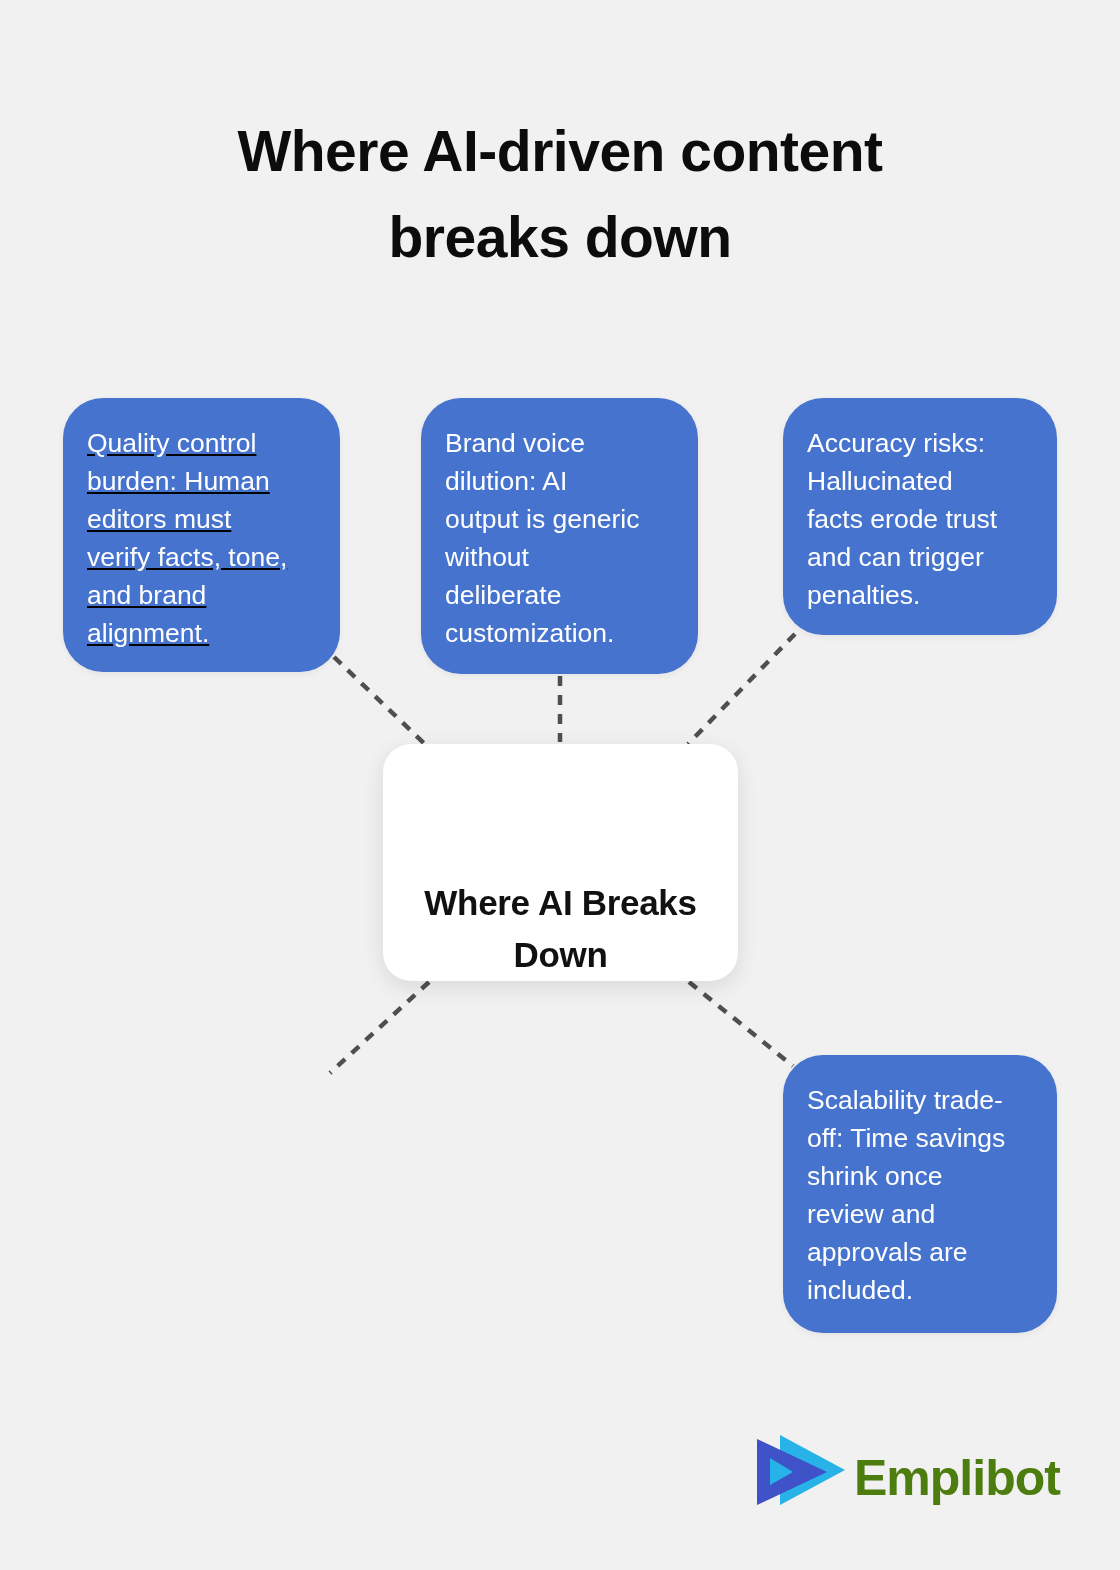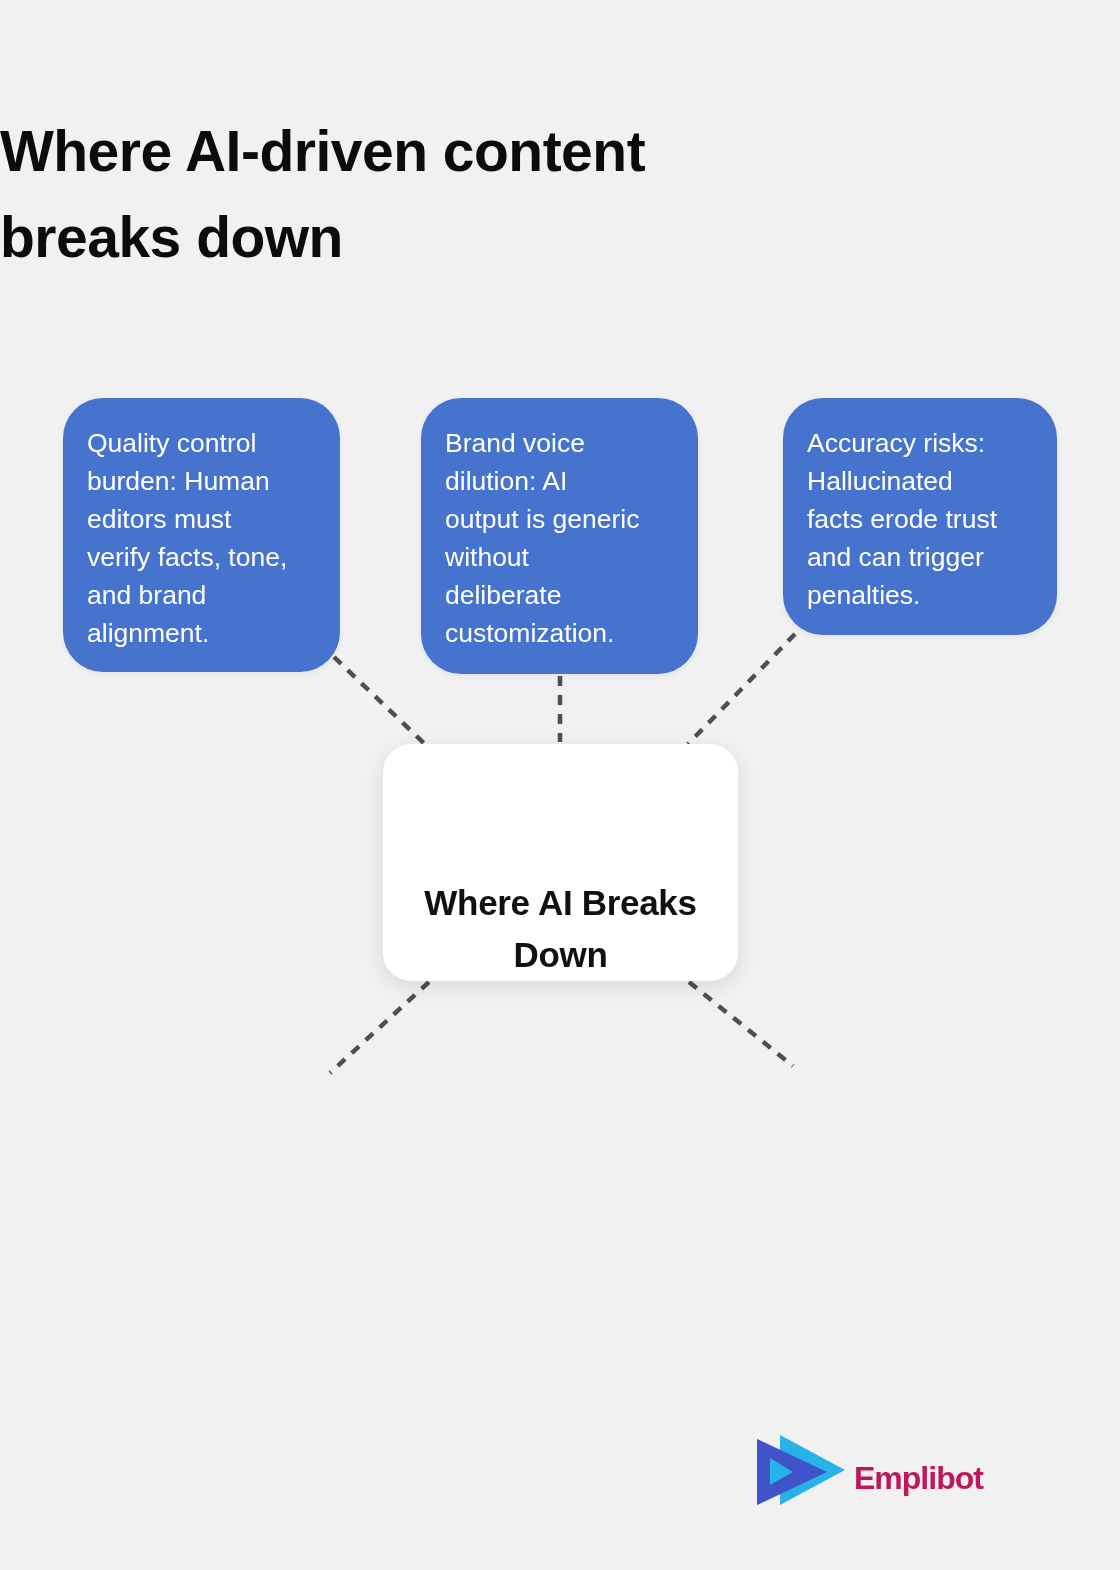--- a/index.html
+++ b/index.html
@@ -15,21 +15,21 @@
     background: #f2f1f1;
     overflow: hidden;
     font-family: "Liberation Sans", sans-serif;
   }
   .title {
     position: absolute;
     top: 108px;
     left: 0;
     width: 1120px;
     margin: 0;
-    text-align: left;
+    text-align: center;
     font-size: 57px;
     line-height: 86px;
     font-weight: 700;
     color: #0c0c0c;
     white-space: pre-line;
     letter-spacing: -0.5px;
   }
   .connectors {
     position: absolute;
     top: 0;
@@ -51,21 +51,21 @@
     padding: 26px 18px 0 24px;
   }
   .node p {
     margin: 0;
     color: #ffffff;
     font-size: 26.5px;
     line-height: 38px;
     font-weight: 400;
     white-space: pre-line;
   }
-  .node-1 { left: 63px;  top: 398px;  width: 277px; height: 274px; }
+  .node-1 { left: 63px;  top: 398px;  width: 277px; height: 274px; text-decoration: underline; }
   .node-2 { left: 421px; top: 398px;  width: 277px; height: 276px; }
   .node-3 { left: 783px; top: 398px;  width: 274px; height: 237px; }
   .node-4 { left: 63px;  top: 1057px; width: 277px; height: 234px; }
   .node-5 { left: 783px; top: 1055px; width: 274px; height: 278px; }
   .center-node {
     position: absolute;
     z-index: 2;
     left: 383px;
     top: 744px;
     width: 355px;
@@ -95,23 +95,23 @@
     display: flex;
     align-items: center;
     z-index: 2;
   }
   .logo-icon {
     width: 100px;
     height: 100px;
     flex: 0 0 auto;
   }
   .logo-word {
-    font-size: 32px;
+    font-size: 50px;
     font-weight: 700;
-    color: #be185d;
+    color: #4d7c0f;
     letter-spacing: -1px;
     margin-left: 2px;
     line-height: 100px;
   }
 </style>
 </head>
 <body>
 
 <div class="page">
 
@@ -146,20 +146,28 @@
   <div class="node node-2">
     <p>Brand voice
 dilution: AI
 output is generic
 without
 deliberate
 customization.</p>
   </div>
 
 
+  <div class="node node-5">
+    <p>Scalability trade-
+off: Time savings
+shrink once
+review and
+approvals are
+included.</p>
+  </div>
 
   <div class="center-node">
     <div class="label">Where AI Breaks
 Down</div>
   </div>
 
   <div class="logo">
     <svg class="logo-icon" viewBox="0 0 100 100">
       <polygon points="28,7 93,42 28,77" fill="#27b3e8"></polygon>
       <polygon points="5,11 75,44 5,77" fill="#3f52c8"></polygon>

